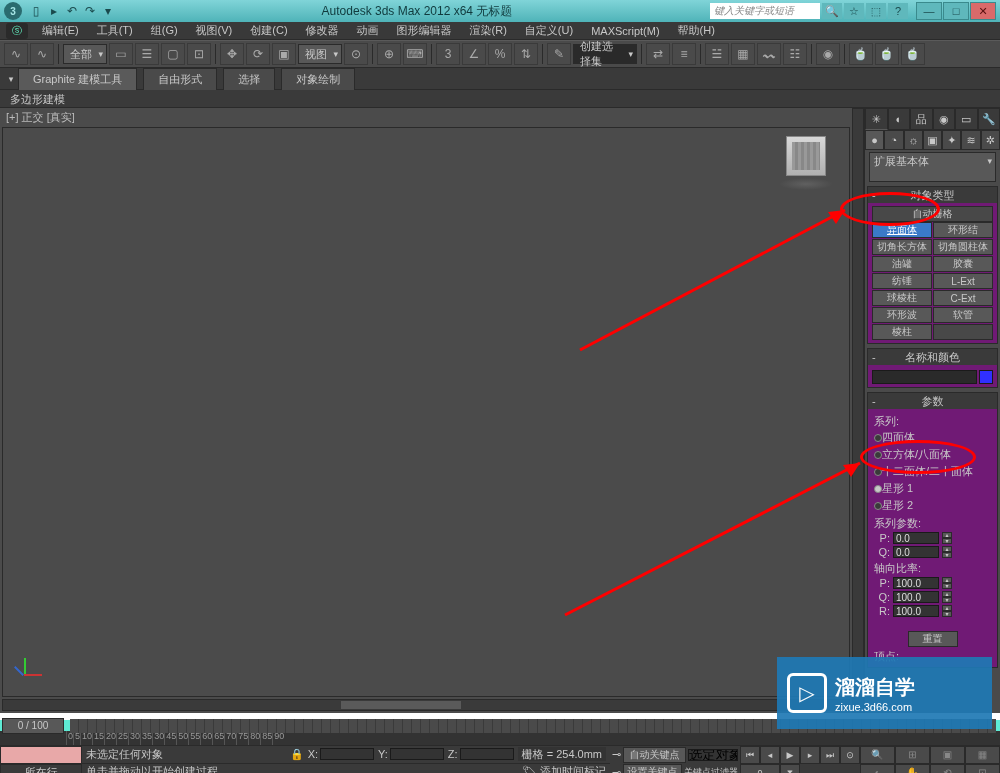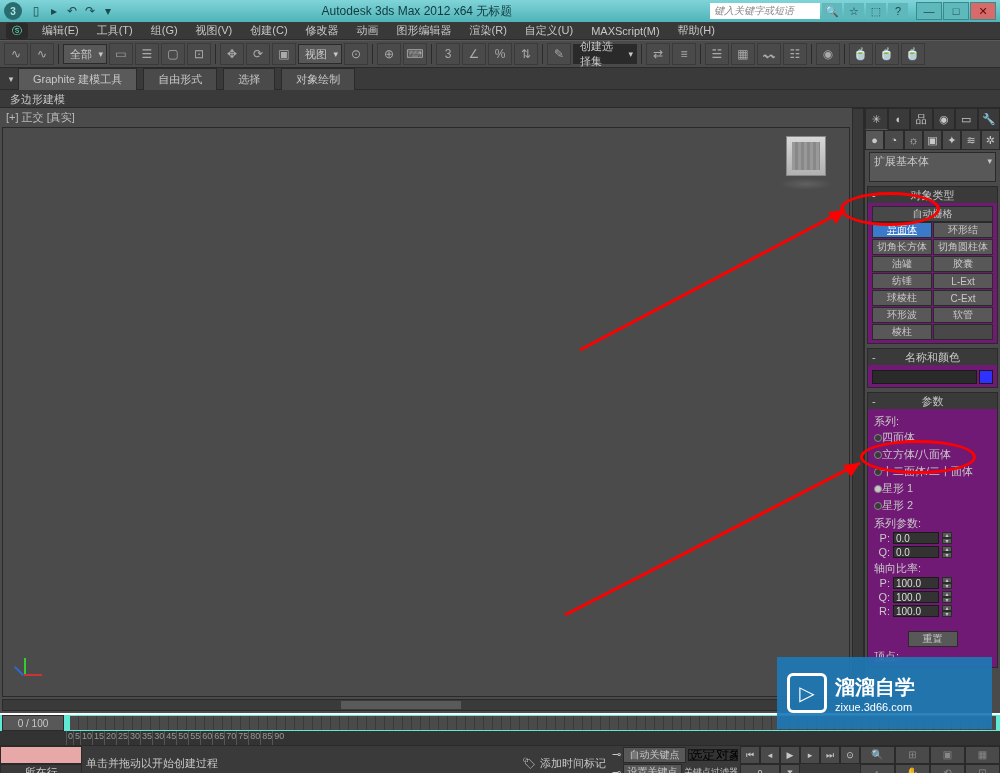--- a/index.html
+++ b/index.html
@@ -84,21 +84,21 @@
 .radio-row .rdot{width:8px;height:8px;border-radius:50%;border:1px solid #888; background:#3a3a3a;}
 .radio-row.sel .rdot{background:#c8c8c8;}
 .spin-row{display:flex; align-items:center; gap:3px; padding:1px 2px;}
 .spin-row .lbl{width:16px; text-align:right;}
 .spin-row .sinput{width:46px; height:12px; background:#333; border:1px solid #1a1a1a; color:#ddd; padding:0 2px; font-size:10px;}
 .spin-row .sbtns{display:flex; flex-direction:column;}
 .spin-row .sbtns span{width:10px;height:6px;background:#585858;border:1px solid #2a2a2a;font-size:6px;line-height:4px;text-align:center;}
 .sublabel{padding:2px 2px 0 2px;}
 
 
-.timeline{height:18px; display:flex; align-items:center; background:#5eead4; border-top:2px solid #ffffff;}
+.timeline{height:18px; display:flex; align-items:center; background:#5eead4; border-top:7px solid #ffffff;}
 .time-slider{width:62px;height:16px;background:#585858;border:1px solid #2a2a2a;margin:0 2px;display:flex;align-items:center;justify-content:center;font-size:10px;}
 .time-track{flex:1;height:14px;background:repeating-linear-gradient(90deg,#4a4a4a,#4a4a4a 8px,#3a3a3a 8px,#3a3a3a 9px);margin:0 4px; position:relative;}
 .track-ruler{height:14px; background:#333; display:flex; font-size:9px; color:#999; margin:0 6px 0 66px;}
 .track-ruler span{flex:1; border-left:1px solid #555; padding-left:1px;}
 .timeline-row2{height:14px;background:#333;display:flex;}
 
 
 .status{height:36px; background:#3a3a3a; border-top:1px solid #2a2a2a; display:flex;}
 .status-left{width:82px; display:flex; flex-direction:column;}
 .status-left .row{flex:1; display:flex; border:1px solid #2a2a2a;}
@@ -407,20 +407,37 @@
   <div class="status-left">
     <div class="row">
         <div class="pink"></div>
       </div>
     <div class="row">
         <div class="lbl">所在行</div>
       </div>
   </div>
   <div class="status-center">
     <div class="srow">
+      <span style="flex:1">未选定任何对象</span>
+      <span>🔒</span>
+      <span class="coord">
+          <span>X:</span>
+          <input style="">
+        </span>
+      <span class="coord">
+          <span>Y:</span>
+          <input style="">
+        </span>
+      <span class="coord">
+          <span>Z:</span>
+          <input style="">
+        </span>
+      <span class="grid-val">栅格 = 254.0mm</span>
+    </div>
+    <div class="srow">
       <span style="flex:1">单击并拖动以开始创建过程</span>
       <span>🏷</span>
       <span>添加时间标记</span>
     </div>
   </div>
   <div class="keys-block">
     <div class="krow">
         <span>⊸</span>
         <span class="gbtn" style="flex:1">自动关键点</span>
         <input value="选定对象" style="">

